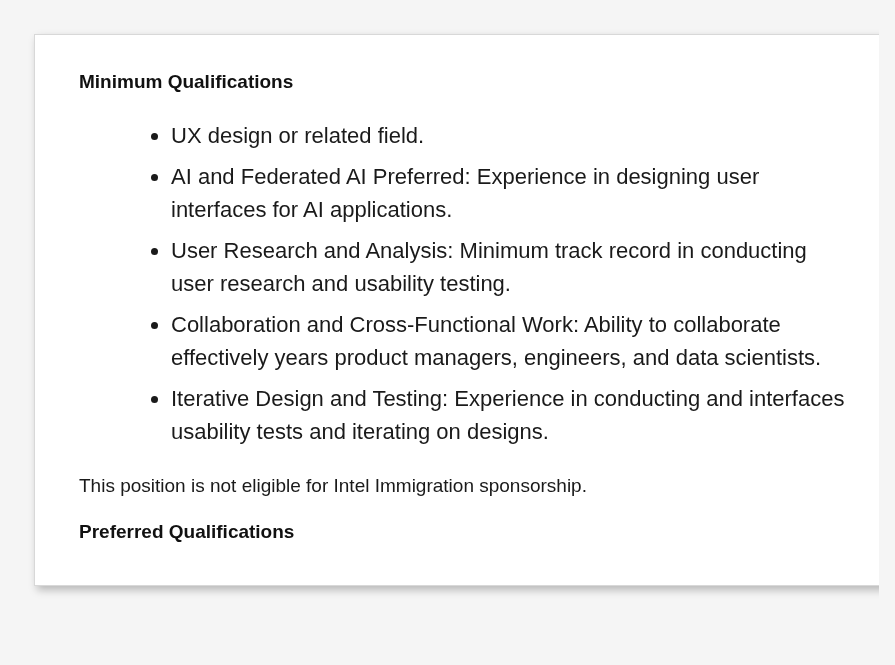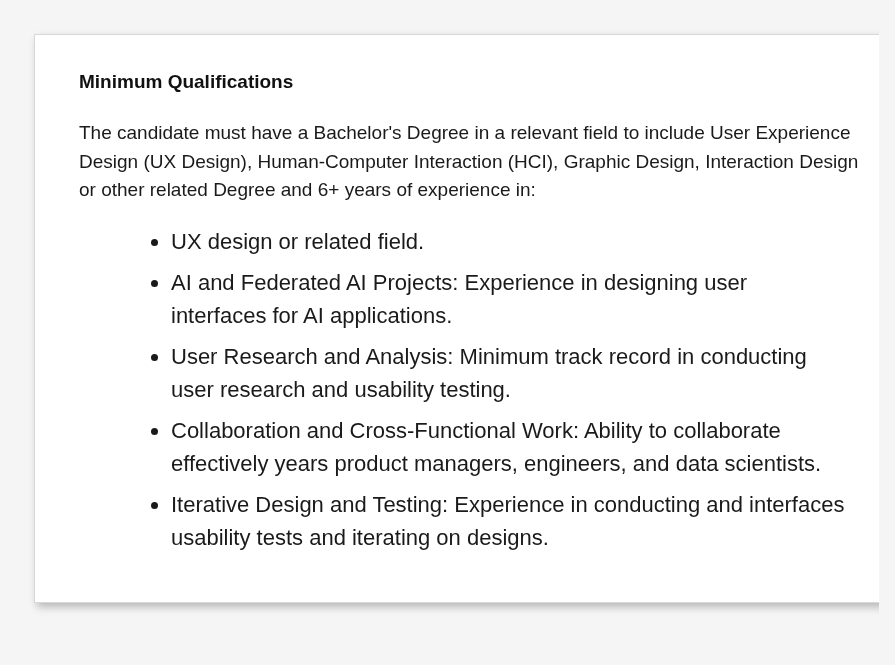--- a/index.html
+++ b/index.html
@@ -51,26 +51,27 @@
       margin-bottom: 0;
     }
   </style>
 </head>
 <body>
 
 <div class="document-card">
 
   <h2 class="section-heading">Minimum Qualifications</h2>
 
-  <p class="body-text">The candidate must have a Bachelor's Degree in a relevant field to include User Experience Design (UX Design), Human-Computer Interaction (HCI), Graphic Design, Interaction Design or other related Degree and 6+ years of experience in:</p>
 
   <ul class="bulleted">
     <li>UX design or related field.</li>
-    <li>AI and Federated AI Projects: Experience in designing user interfaces for AI applications.</li>
+    <li>AI and Federated AI Preferred: Experience in designing user interfaces for AI applications.</li>
     <li>User Research and Analysis: Minimum track record in conducting user research and usability testing.</li>
     <li>Collaboration and Cross-Functional Work: Ability to collaborate effectively years product managers, engineers, and data scientists.</li>
     <li>Iterative Design and Testing: Experience in conducting and interfaces usability tests and iterating on designs.</li>
   </ul>
 
+  <p class="body-text">This position is not eligible for Intel Immigration sponsorship.</p>
 
+  <h2 class="section-heading tight">Preferred Qualifications</h2>
 
 
 </div>
 
 </body></html>

